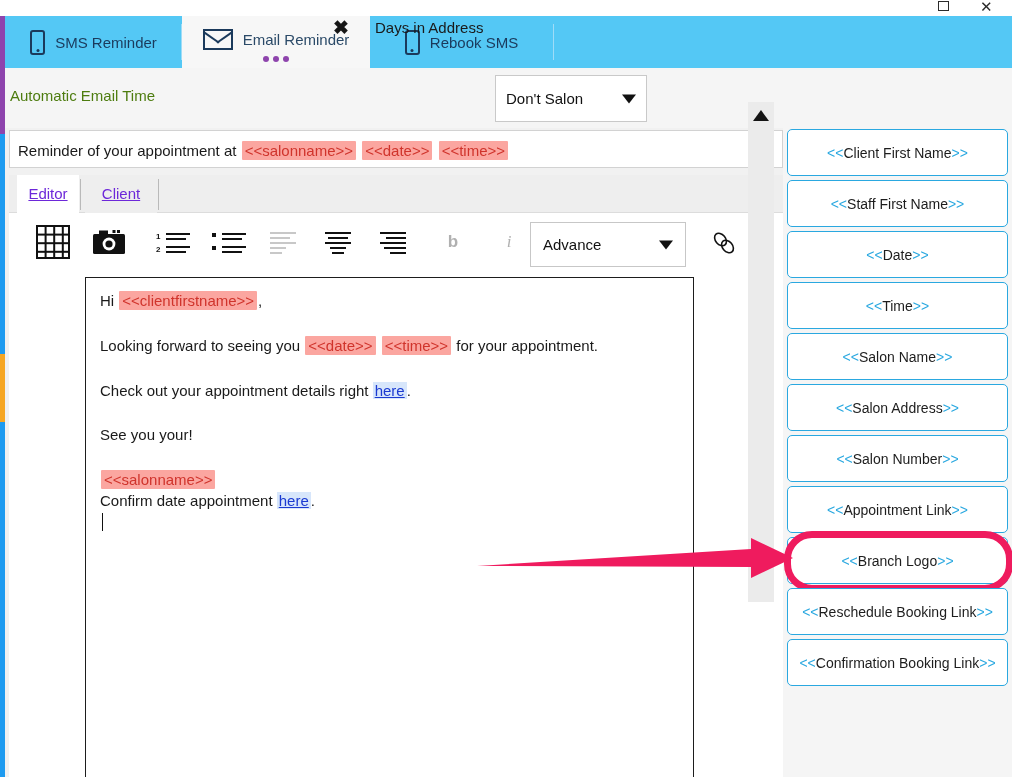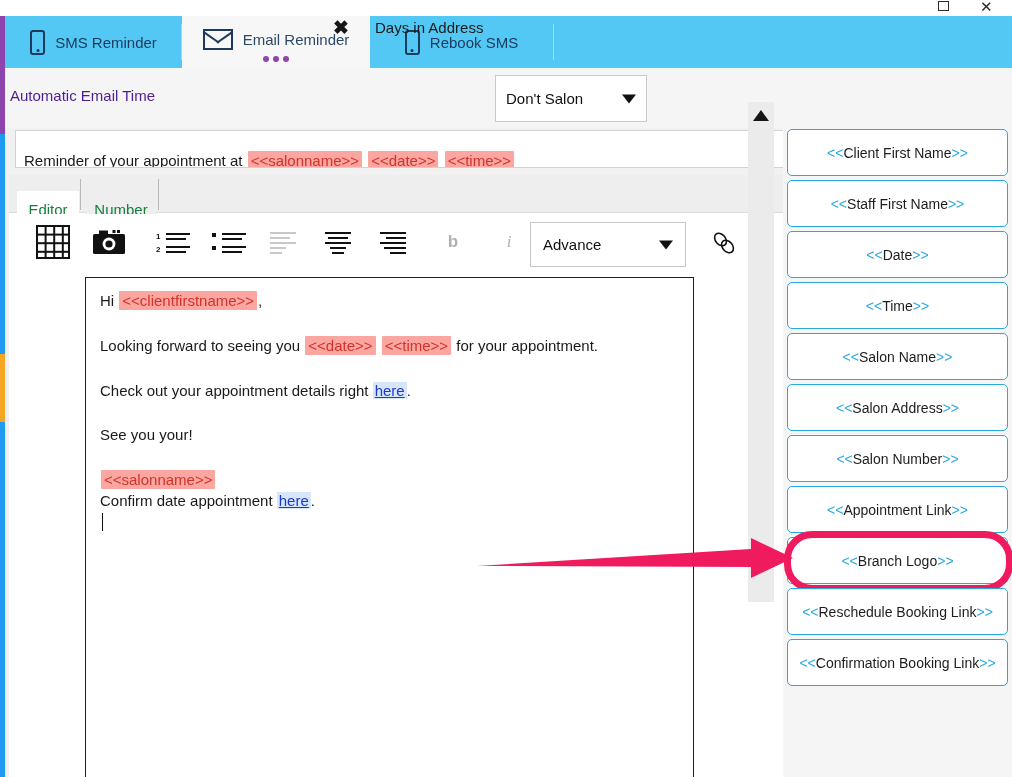--- a/index.html
+++ b/index.html
@@ -64,59 +64,59 @@
     content:""; position:absolute; top:0px; width: 19px; height:2px; background:#1b3a5c;
   }
   .ico-env::before { left: -1px; transform-origin: left top; transform: rotate(35deg); }
   .ico-env::after  { right: -1px; transform-origin: right top; transform: rotate(-35deg); }
 
   
   .settings-row {
     position: absolute; left: 5px; top: 68px; width: 1007px; height: 60px;
     background: #f5f5f5;
   }
-  .lbl-auto { position:absolute; left: 5px; top: 19px; font-size: 15px; color:#4c1d95; }
+  .lbl-auto { position:absolute; left: 5px; top: 19px; font-size: 15px; color:#4d7c0f; }
   .fld-time {
     position:absolute; left: 167px; top: 7px; width: 147px; height: 47px;
     background:#fff; border:1px solid #c9c9c9;
     font-size: 15px; color:#111; padding: 0 10px; line-height: 45px;
   }
   .btn-clear { position:absolute; left: 333px; top: 18px; font-size: 19px; font-weight:bold; color:#161616; line-height:20px; }
   .lbl-days { position:absolute; left: 375px; top: 19px; font-size:15px; color:#1a1a1a; }
   .sel-days {
     position:absolute; left: 495px; top: 75px; width: 152px; height: 47px;
     background:#fff; border:1px solid #c9c9c9; font-size:15px; color:#111;
     padding: 0 10px; line-height:45px;
   }
   .sel-days .caret {
     position:absolute; right: 10px; top: 50%; transform: translateY(-50%);
     width:0; height:0; border-left:7px solid transparent; border-right:7px solid transparent; border-top:9px solid #111;
   }
 
   
   .subject {
-    position:absolute; left: 15px; top: 130px; width: 774px; height: 38px;
+    position:absolute; left: 9px; top: 130px; width: 774px; height: 38px;
     background:#fff; border:1px solid #d2d2d2;
-    font-size: 15px; color:#1a1a1a; padding: 12px 8px; line-height: 36px;
+    font-size: 15px; color:#1a1a1a; padding: 2px 8px; line-height: 36px;
     white-space: nowrap; overflow: hidden;
   }
   .tok {
     background:#fba6a0; color:#d0342c; padding: 1px 3px; border-radius:1px; margin: 0 1px;
   }
 
   
   .editor-card {
     position:absolute; left: 9px; top: 175px; width: 774px; height: 602px;
     background:#fff;
   }
   .ed-tabs {
     position:absolute; left:0; top:0; width: 774px; height: 38px; background:#eeeeee;
     border-bottom: 1px solid #dcdcdc;
   }
-  .ed-tab { position:absolute; top:16px; height:38px; line-height:38px; font-size:15px; color:#15803d; text-align:center;text-decoration:underline; }
+  .ed-tab { position:absolute; top:0; height:38px; line-height:38px; font-size:15px; color:#6d28d9; text-align:center;text-decoration:underline; }
   .ed-tab-editor { left: 8px; width: 62px; background:#ffffff; }
   .ed-tab-preview{ left: 76px; width: 72px; background:#eeeeee; }
   .ed-tab-divider { position:absolute; top:4px; width:1px; height:31px; background:#b9b9b9; }
 
   
   .toolbar {
     position:absolute; left: 0; top: 39px; width: 774px; height: 55px; background:#ffffff;
   }
   .tb-item { position:absolute; top: 0; height: 55px; display:flex; align-items:center; justify-content:center; }
 
@@ -241,21 +241,21 @@
     <span class="tok">&lt;&lt;salonname&gt;&gt;</span>
     <span class="tok">&lt;&lt;date&gt;&gt;</span>
     <span class="tok">&lt;&lt;time&gt;&gt;</span>
   </div>
 
   <div class="editor-card">
 
     <div class="ed-tabs">
       <div class="ed-tab ed-tab-editor">Editor</div>
       <div class="ed-tab-divider" style="left:71px"></div>
-      <div class="ed-tab ed-tab-preview">Number</div>
+      <div class="ed-tab ed-tab-preview">Client</div>
       <div class="ed-tab-divider" style="left:149px"></div>
     </div>
 
     <div class="toolbar">
 
       <div class="tb-item" style="left:22px;width:44px">
         <span class="ic-table">
           <svg width="34" height="34" viewBox="0 0 34 34">
             <rect x="1" y="1" width="32" height="32" fill="none" stroke="#111" stroke-width="2"></rect>
             <line x1="1" y1="9.6" x2="33" y2="9.6" stroke="#111" stroke-width="2"></line>

